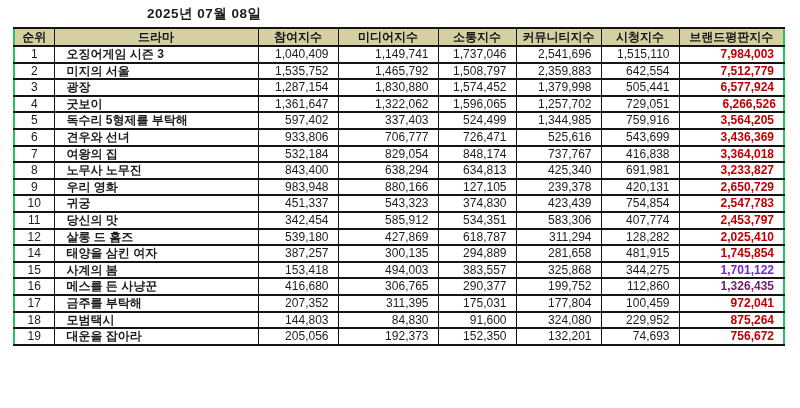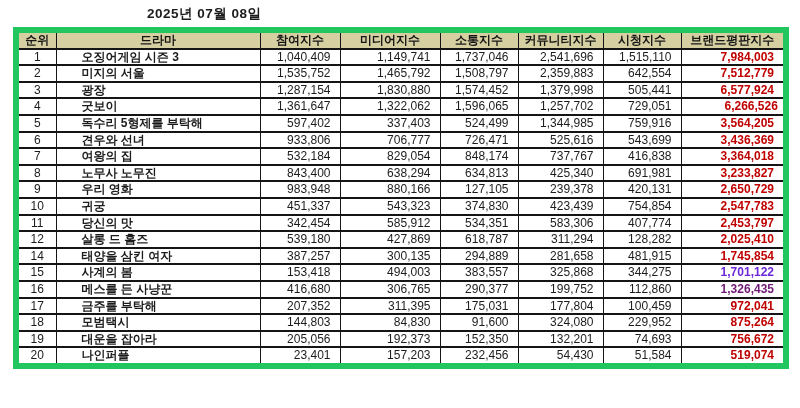--- a/index.html
+++ b/index.html
@@ -29,21 +29,21 @@
     letter-spacing: 0.5px;
     white-space: nowrap;
   }
   table.rank-table {
     position: absolute;
     left: 13px;
     top: 27px;
     width: 770px;
     border-collapse: collapse;
     table-layout: fixed;
-    border: 6px solid #22c55e;
+    border: 2px solid #22c55e;
   }
   .rank-table th, .rank-table td {
     border-left: 1px solid #151515;
     border-right: 1px solid #151515;
     border-top: 2px solid #151515;
     border-bottom: 2px solid #151515;
     overflow: hidden;
     white-space: nowrap;
     box-sizing: border-box;
     line-height: 1.05;
@@ -58,21 +58,21 @@
     padding: 1px 2px;
   }
   .rank-table td {
     font-size: 12px;
     color: #1c1c1c;
     height: 14px;
     padding: 1px 4px;
     background: #ffffff;
   }
   .rank-table td.rank   { text-align: center; }
-  .rank-table td.drama  { text-align: left; font-weight: bold; padding-left: 25px; }
+  .rank-table td.drama  { text-align: left; font-weight: bold; padding-left: 12px; }
   .rank-table td.num    { text-align: right; padding-right: 9px; }
   .rank-table td.brand  { text-align: right; padding-right: 9px; font-weight: bold; }
   
   .rank-table col.c0 { width: 40px; }
   .rank-table col.c1 { width: 204px; }
   .rank-table col.c2 { width: 80px; }
   .rank-table col.c3 { width: 100px; }
   .rank-table col.c4 { width: 78px; }
   .rank-table col.c5 { width: 85px; }
   .rank-table col.c6 { width: 78px; }
@@ -281,25 +281,15 @@
         <tr>
           <td class="rank">19</td>
           <td class="drama">대운을 잡아라</td>
           <td class="num">205,056</td>
           <td class="num">192,373</td>
           <td class="num">152,350</td>
           <td class="num">132,201</td>
           <td class="num">74,693</td>
           <td class="brand" style="color: rgb(192, 0, 0);">756,672</td>
         </tr>
-        <tr>
-          <td class="rank">20</td>
-          <td class="drama">나인퍼플</td>
-          <td class="num">23,401</td>
-          <td class="num">157,203</td>
-          <td class="num">232,456</td>
-          <td class="num">54,430</td>
-          <td class="num">51,584</td>
-          <td class="brand" style="color: rgb(192, 0, 0);">519,074</td>
-        </tr>
       </tbody>
   </table>
 </div>
 
 </body></html>

